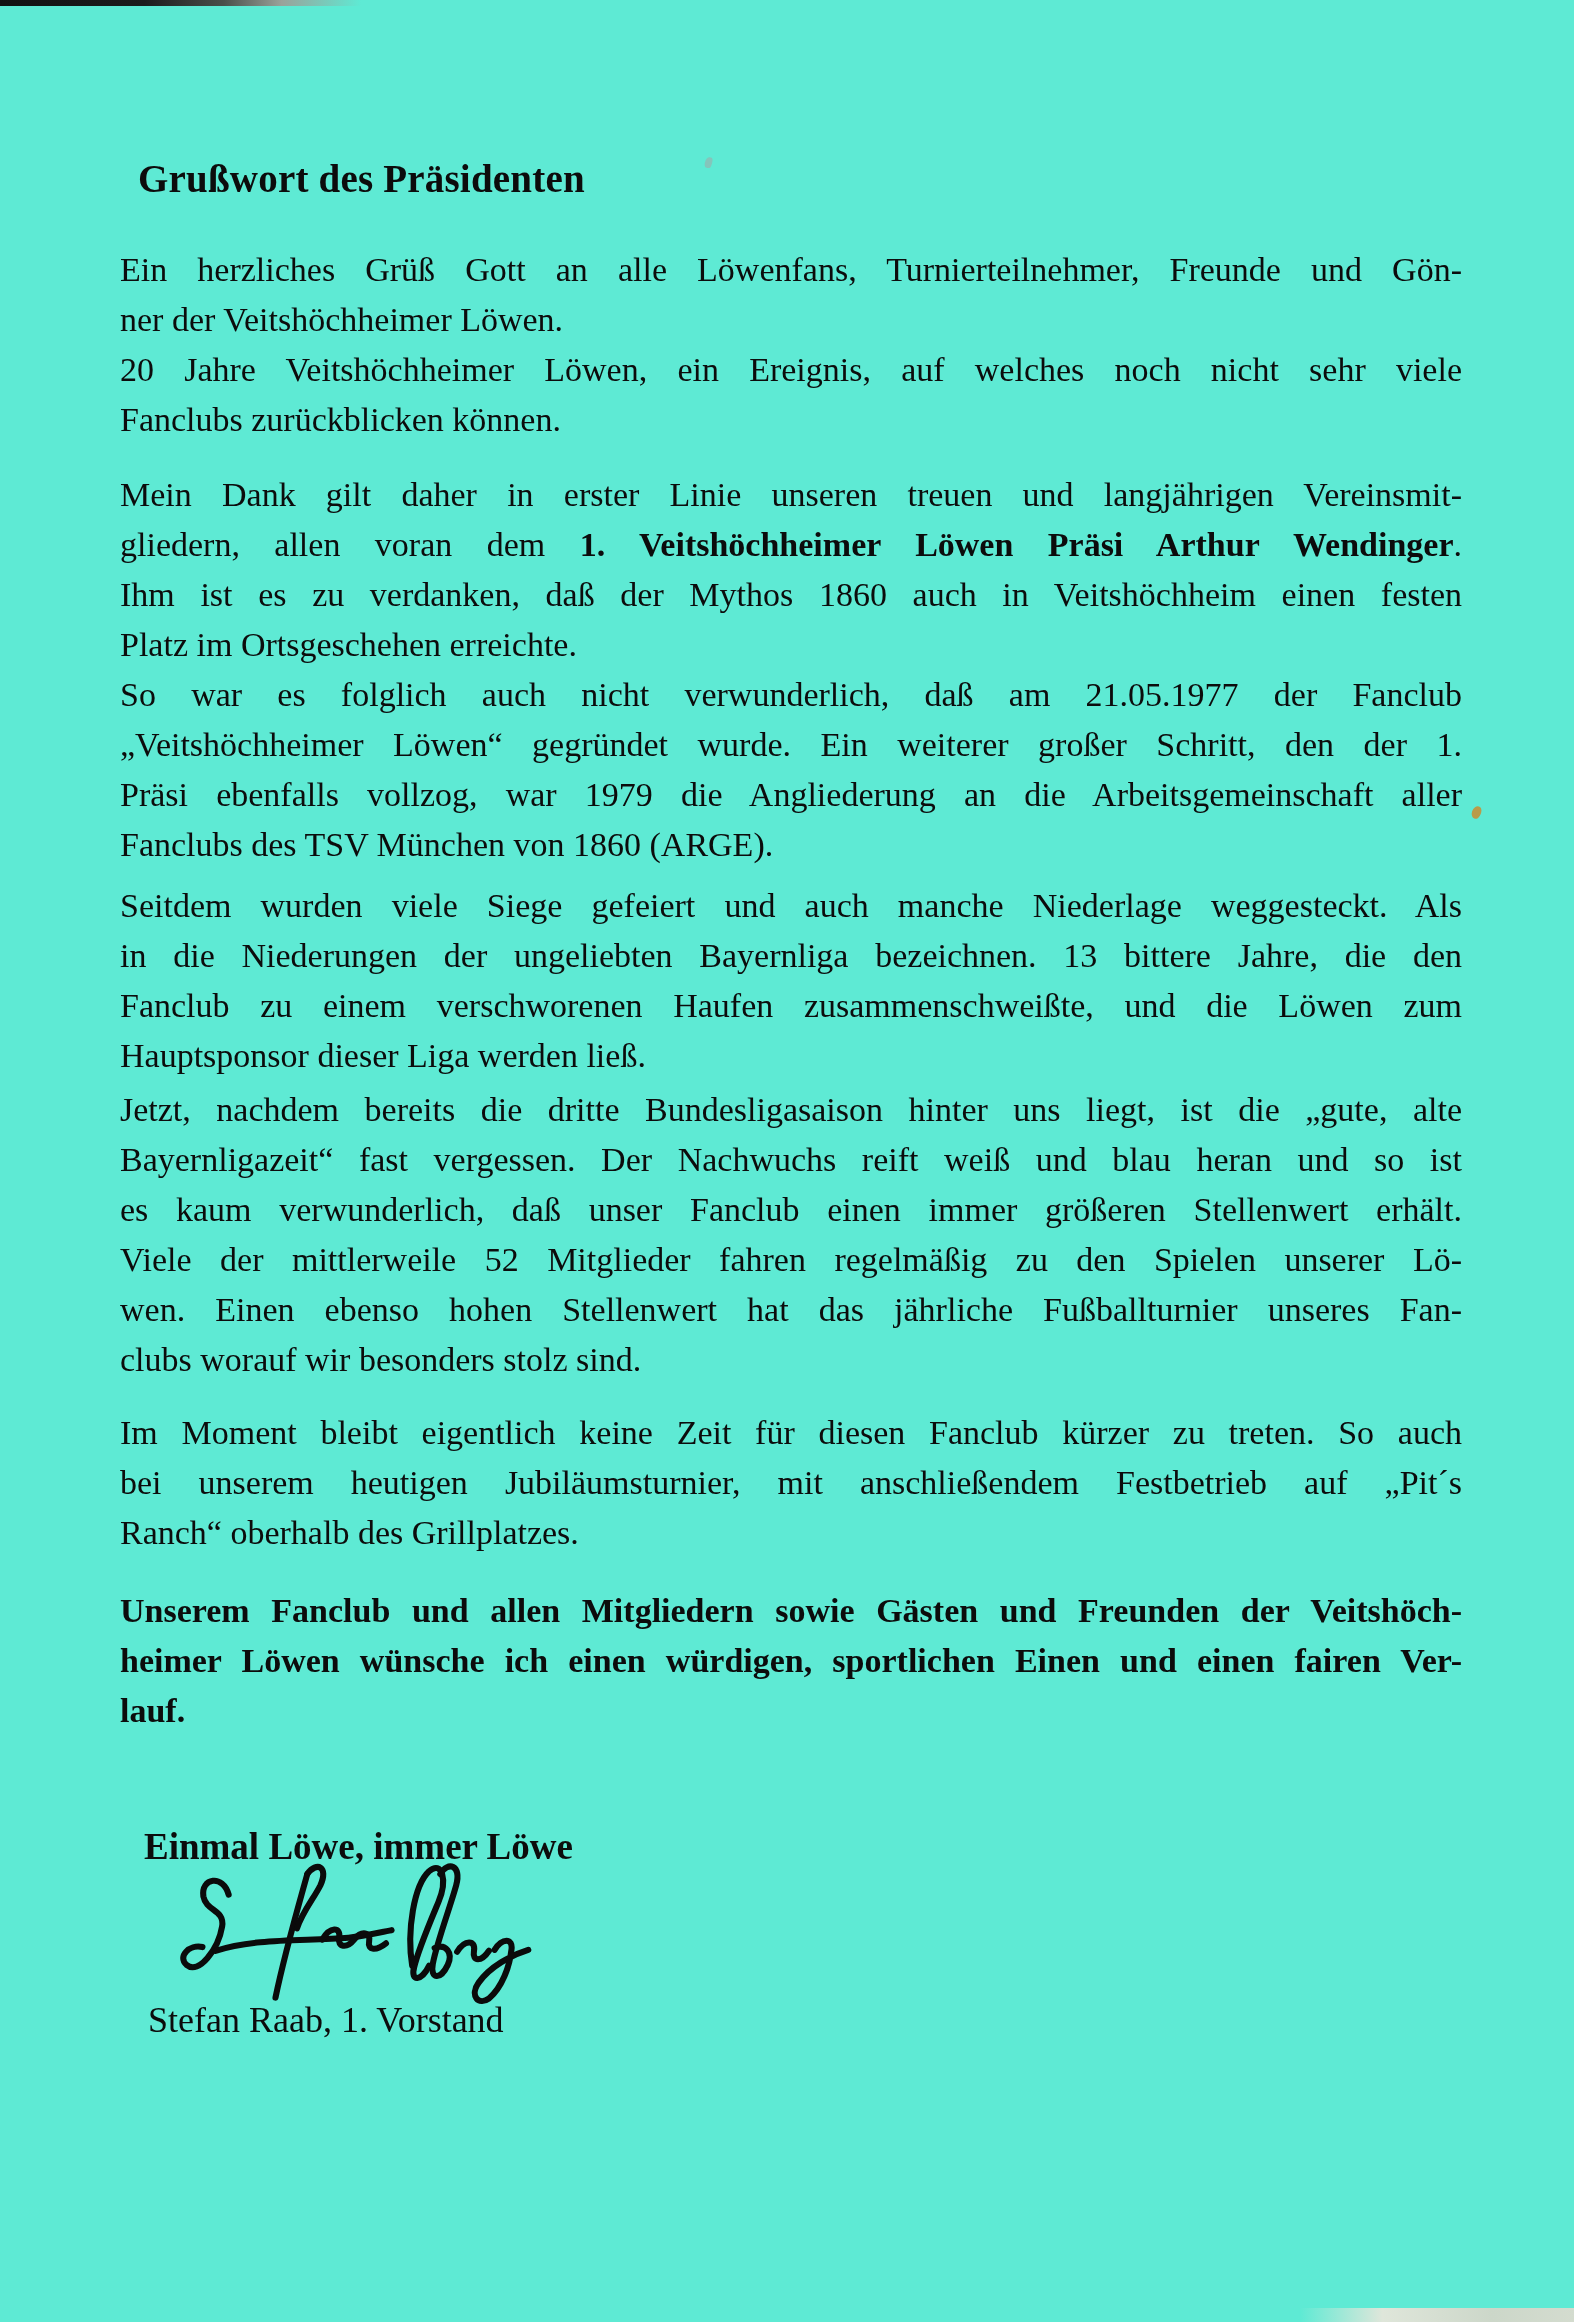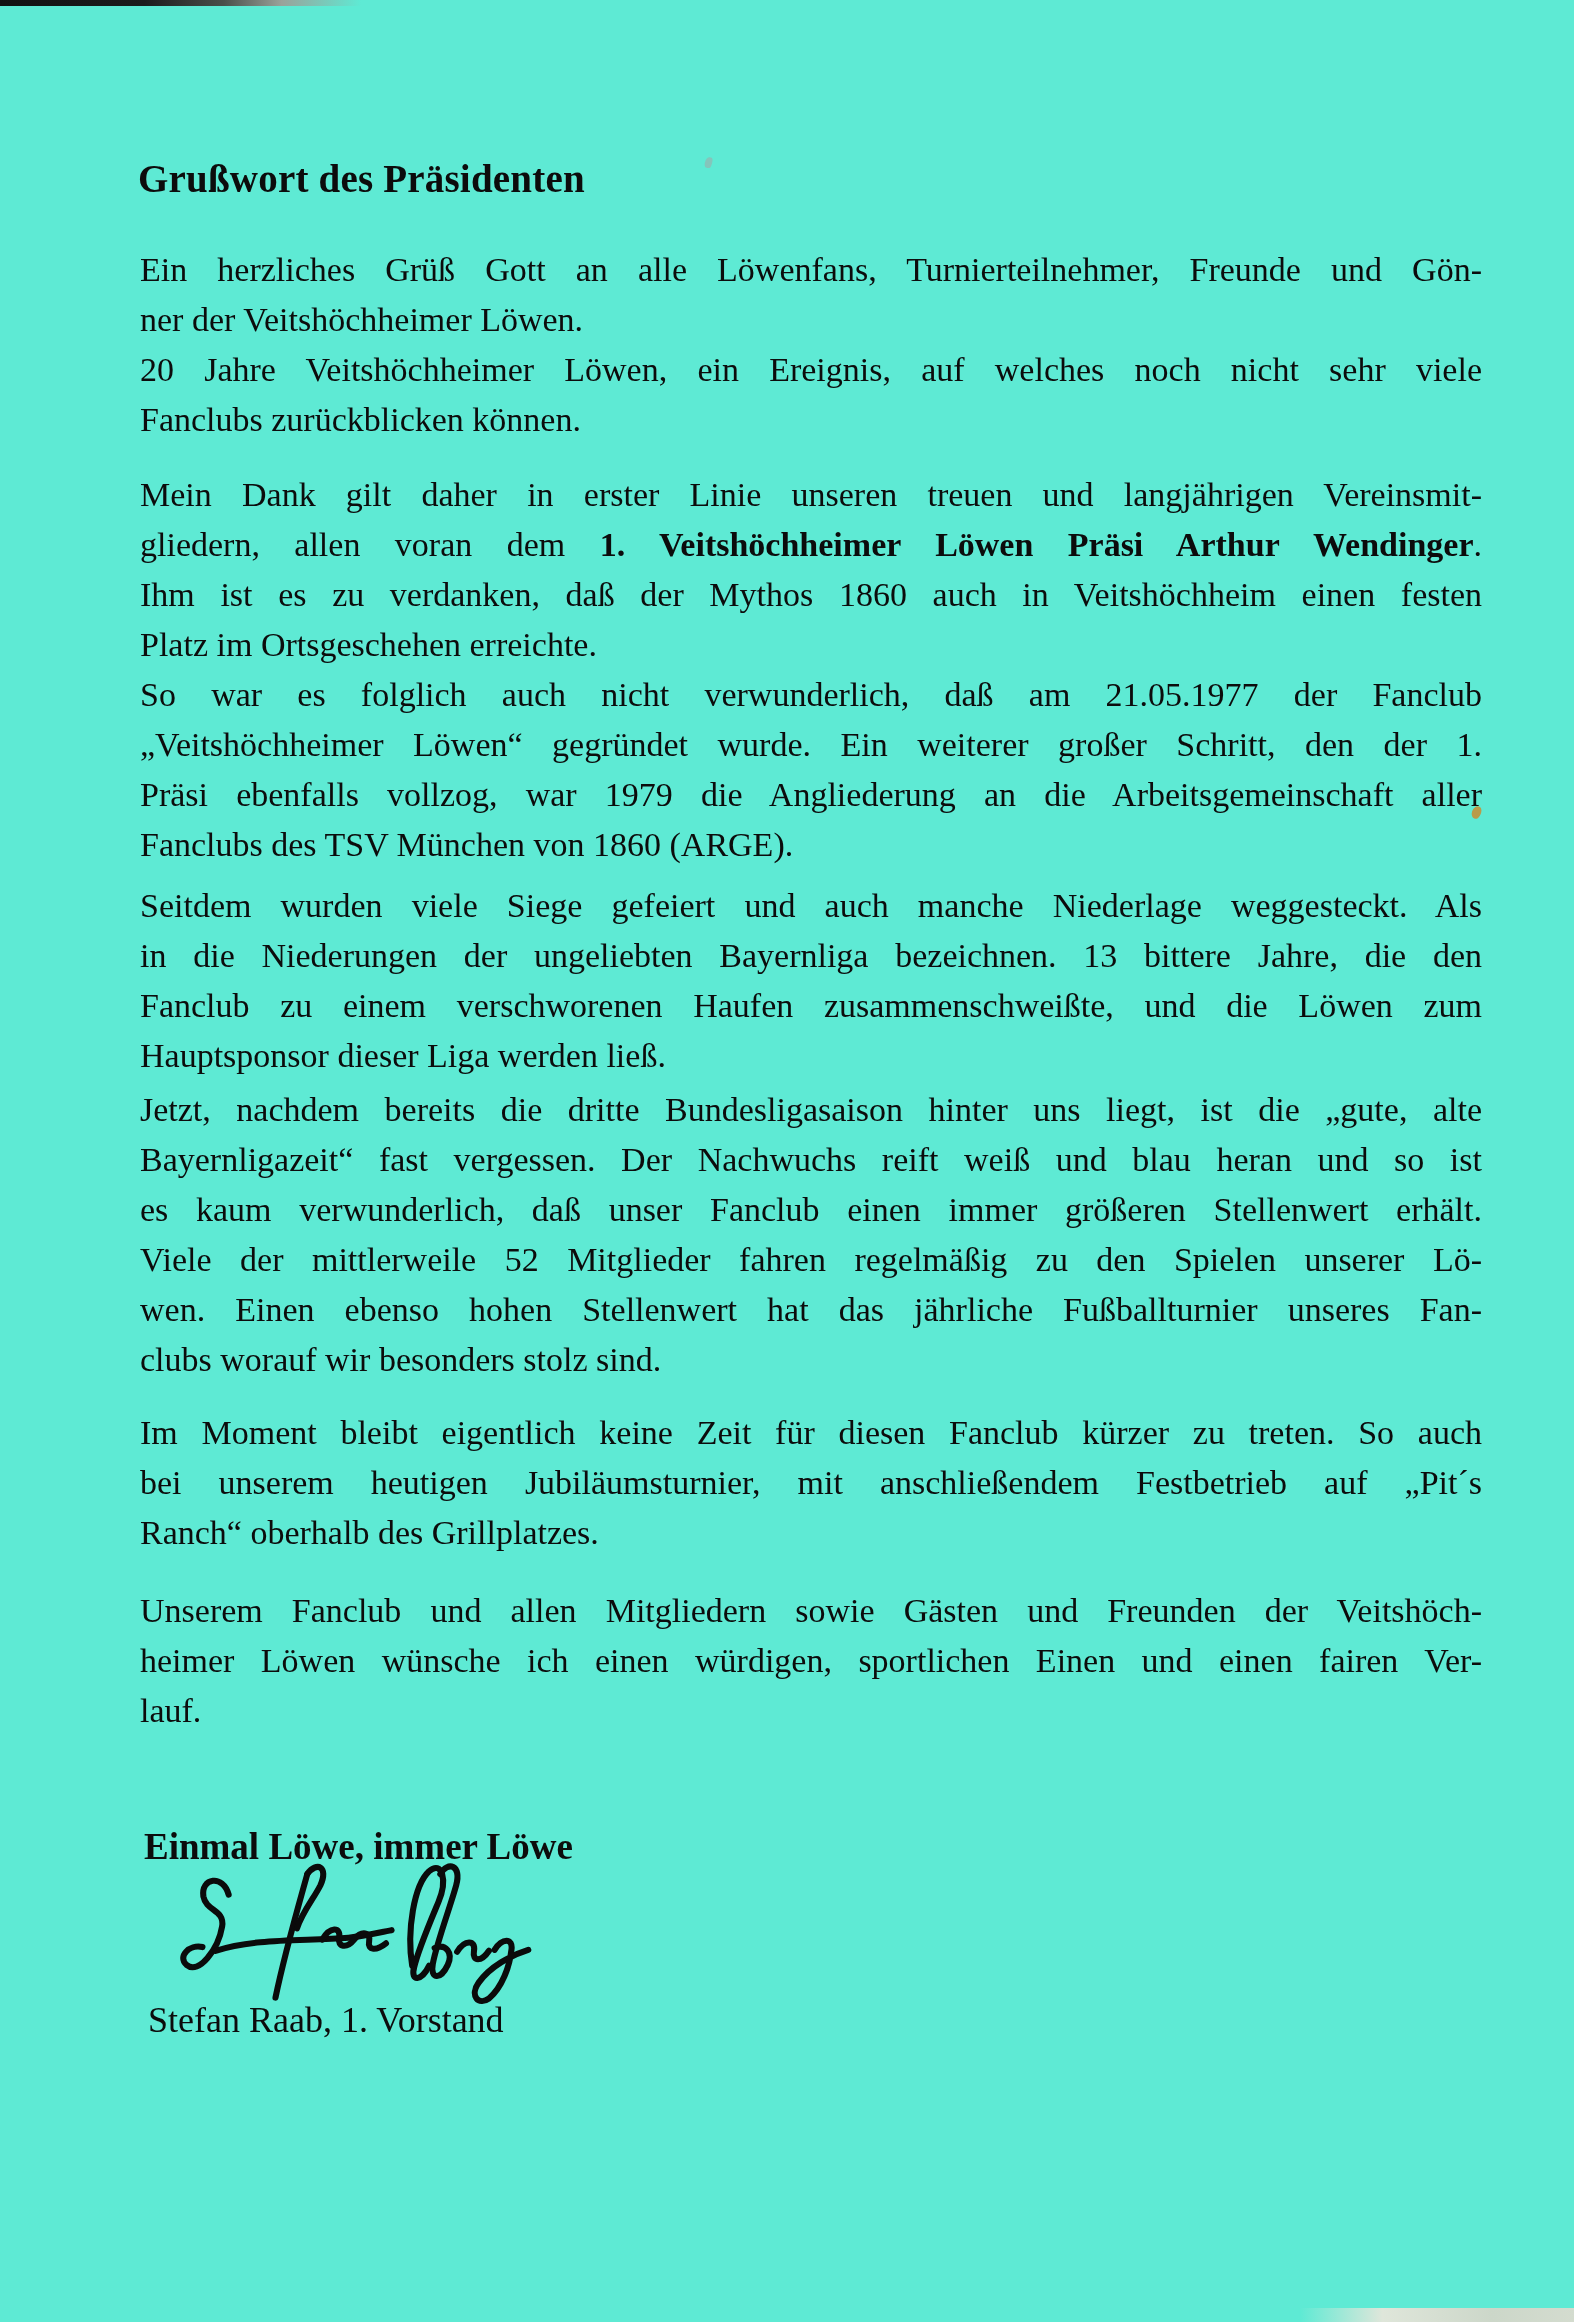--- a/index.html
+++ b/index.html
@@ -56,31 +56,31 @@
     position: absolute;
     left: 138px; top: 156px;
     margin: 0;
     font-size: 39px;
     font-weight: bold;
     letter-spacing: 0.2px;
     white-space: nowrap;
   }
   .letter-body {
     position: absolute;
-    left: 140px; top: 245px;
+    left: 120px; top: 245px;
     width: 1342px;
     font-size: 34px;
     line-height: 50px;
   }
   .para { margin: 0; }
   .para-p2a { margin-top: 25px; }
   .para-p3  { margin-top: 11.2px; }
   .para-p4  { margin-top: 4px; }
   .para-p5  { margin-top: 22.5px; }
-  .para-p6  { margin-top: 28px; }
+  .para-p6  { margin-top: 28px; font-weight: bold; }
 
   .line {
     display: block;
     text-align: justify;
     text-align-last: justify;
     -moz-text-align-last: justify;
     white-space: normal;
   }
   .line.last {
     text-align-last: left;

